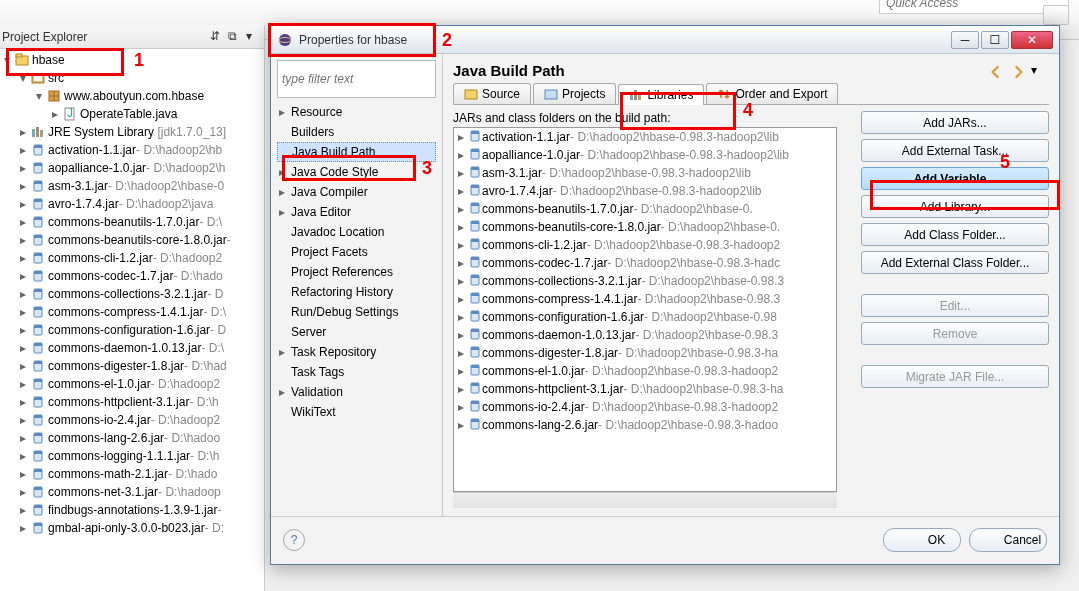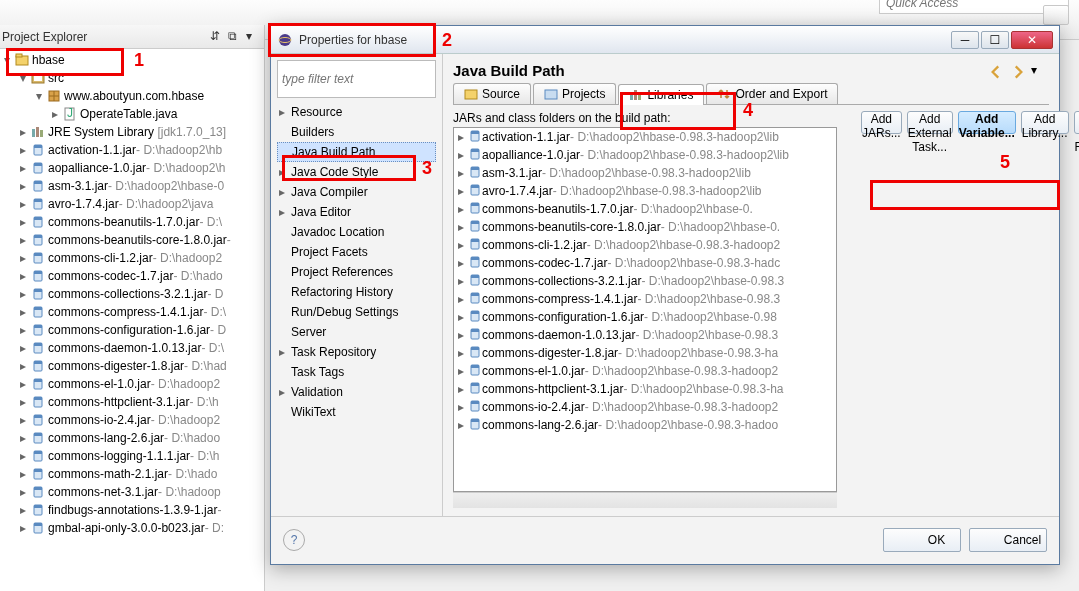--- a/index.html
+++ b/index.html
@@ -62,29 +62,29 @@
 .jars-panel { flex:1; display:flex; flex-direction:column; min-width:0; }
 .jars-label { margin-bottom: 2px; }
 .jars-list-wrap { flex:1; border: 1px solid #999; background:#fff; overflow:auto; position: relative; }
 .jars-list { }
 .jar-row { display:flex; align-items:center; height:18px; padding-left:4px; white-space:nowrap; }
 .jar-row .twisty { width:10px; color:#666; }
 .jar-row .name { color:#000; }
 .jar-row .path { color:#888; }
 .hscroll { height:16px; background: linear-gradient(#eee,#e3e3e3); border-top:1px solid #ccc; }
 
-.buttons-col { width: 188px; display:flex; flex-direction:row; gap: 5px; }
+.buttons-col { width: 188px; display:flex; flex-direction:column; gap: 5px; }
 .btn { height: 23px; border: 1px solid #9ab; background: linear-gradient(#fdfdfd,#e8eef5); border-radius: 3px; font-size: 12px; cursor: default; }
 .btn.highlight { background: linear-gradient(#d5ecff,#b7dbfb); border-color:#6aa9df;font-weight:bold; }
 .btn[data-disabled="true"] { color:#999; }
 .btn-gap { height: 10px; }
 
 .dialog-footer { height: 46px; border-top: 1px solid #ccc; display: flex; align-items: center; padding: 0 12px; }
 .help-icon { width: 22px; height: 22px; border: 1px solid #aaa; border-radius: 11px; display:flex; align-items:center; justify-content:center; color:#57a; margin-right:auto; }
-.footer-btn { width: 78px; height: 24px; border: 1px solid #9ab; background: linear-gradient(#fdfdfd,#e8eef5); border-radius: 2px; margin-left: 8px; padding-left: 29px; }
+.footer-btn { width: 78px; height: 24px; border: 1px solid #9ab; background: linear-gradient(#fdfdfd,#e8eef5); border-radius: 11px; margin-left: 8px; padding-left: 29px; }
 
 
 .anno { position: absolute; border: 3px solid #e00; pointer-events: none; }
 .anno-label { position: absolute; color: #e00; font-weight: bold; font-size: 18px; pointer-events: none; }
 </style>
 </head>
 <body>
 
 <div class="top-bar">
   <input class="quick-access" placeholder="Quick Access" style="">
@@ -682,20 +682,21 @@
               </div>
           </div>
           <div class="hscroll"></div>
         </div>
         <div class="buttons-col">
           <button class="btn">Add JARs...</button>
           <button class="btn">Add External Task...</button>
           <button class="btn highlight">Add Variable...</button>
           <button class="btn">Add Library...</button>
           <button class="btn">Add Class Folder...</button>
+          <button class="btn">Add External Class Folder...</button>
           <div class="btn-gap"></div>
           <button class="btn" data-disabled="true">Edit...</button>
           <button class="btn" data-disabled="true">Remove</button>
           <div class="btn-gap"></div>
           <button class="btn" data-disabled="true">Migrate JAR File...</button>
         </div>
       </div>
     </div>
   </div>
   <div class="dialog-footer">

